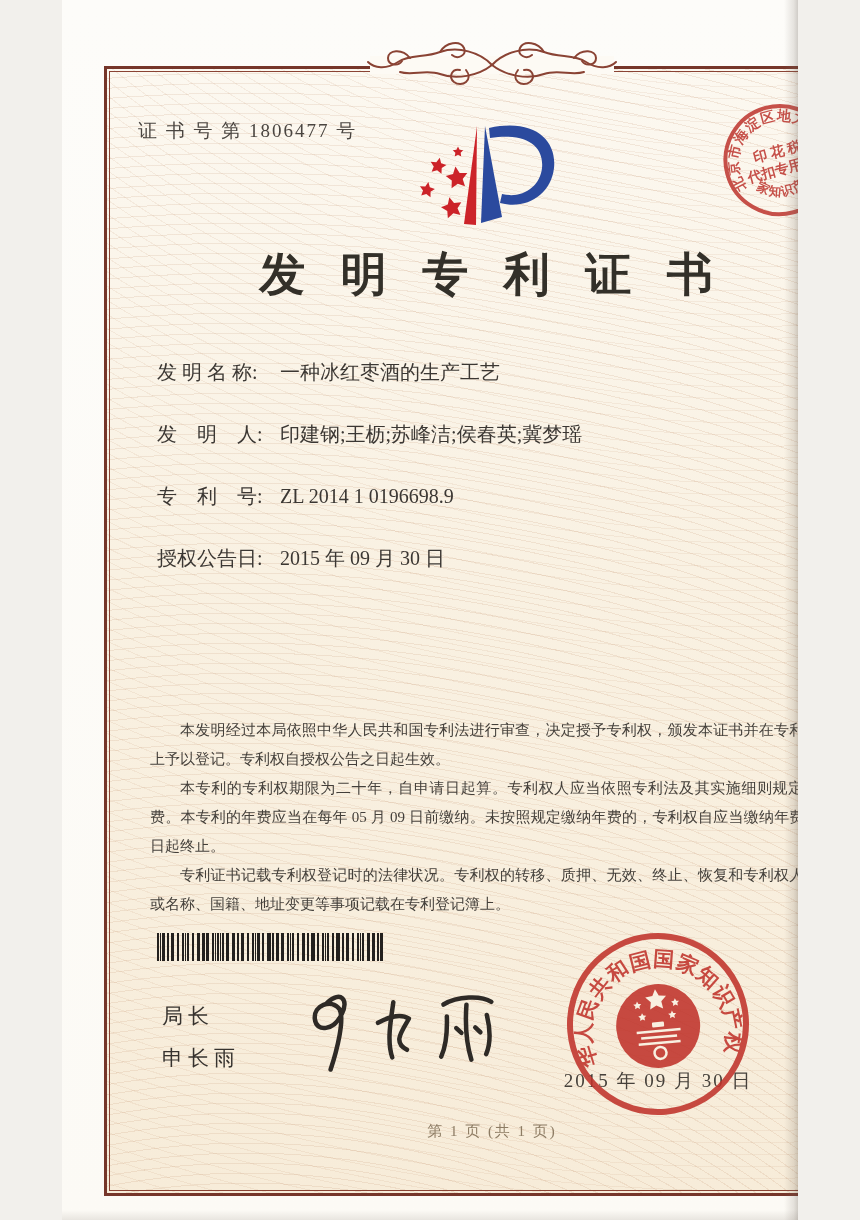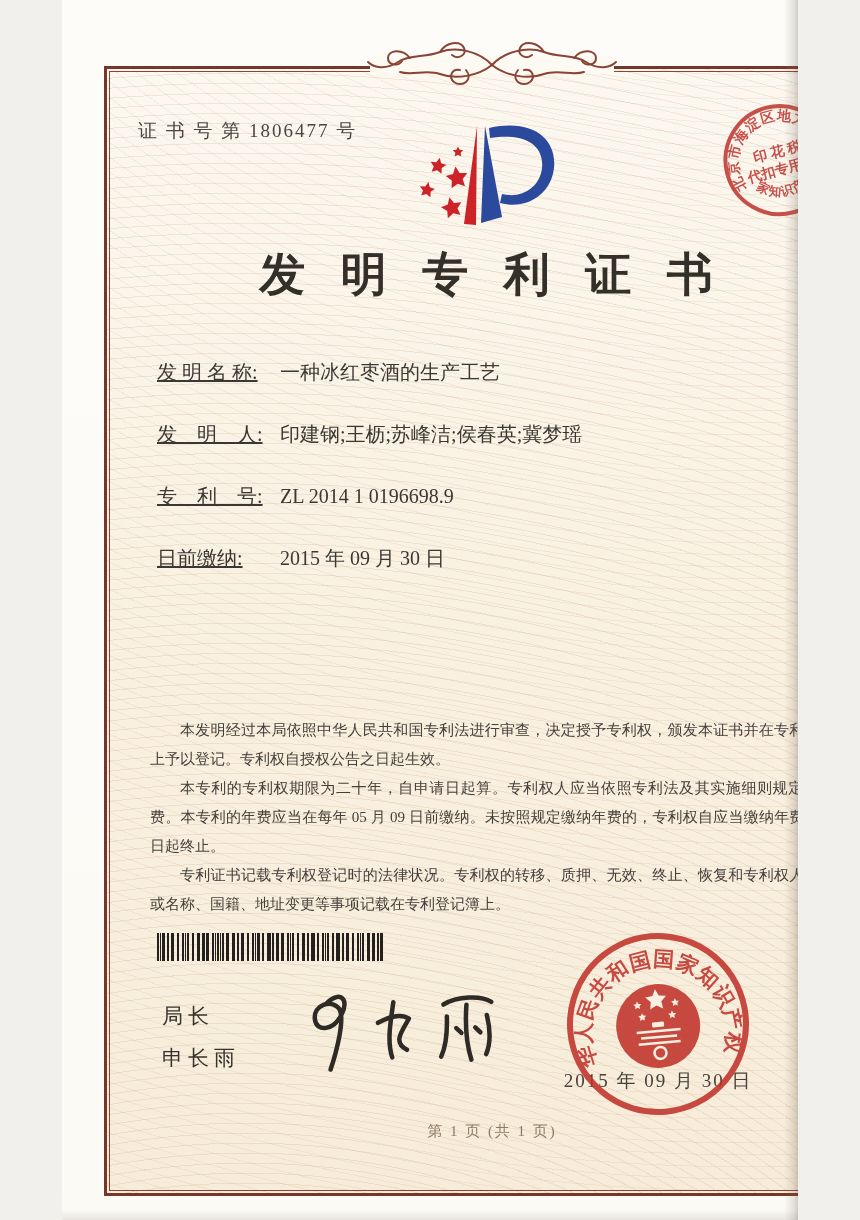--- a/index.html
+++ b/index.html
@@ -26,21 +26,21 @@
 
   .logo{position:absolute;left:332px;top:106px;}
 
   .tax-stamp{position:absolute;left:638px;top:82px;transform:rotate(-15deg);opacity:.88;}
 
   .title{position:absolute;left:0;top:244px;width:860px;text-align:center;
         font-size:46px;font-weight:bold;letter-spacing:12px;color:#333029;font-family:Liberation Serif, serif;}
 
   .fields{position:absolute;left:95px;top:360px;width:660px;}
   .field{margin-bottom:37px;font-size:20px;line-height:25px;white-space:nowrap;}
-  .flabel{display:inline-block;min-width:118px;color:#3b3733;text-decoration:underline;}
+  .flabel{display:inline-block;min-width:118px;color:#3b3733;}
   .fvalue{color:#3b3733;}
 
   .paras{position:absolute;left:88px;top:716px;width:700px;font-size:15px;line-height:29px;color:#433f3a;}
   .paras p{margin:0;text-indent:2em;text-align:justify;}
 
   .barcode{position:absolute;left:95px;top:933px;width:226px;height:28px;
         background-image:
           repeating-linear-gradient(90deg,#23201e 0 2px,rgba(0,0,0,0) 2px 5px),
           repeating-linear-gradient(90deg,#23201e 0 1px,rgba(0,0,0,0) 1px 7px),
           repeating-linear-gradient(90deg,rgba(0,0,0,0) 0 3px,#23201e 3px 4px,rgba(0,0,0,0) 4px 11px);}
@@ -127,21 +127,21 @@
     </div>
     <div class="field">
       <span class="flabel">发　明　人:</span>
       <span class="fvalue">印建钢;王枥;苏峰洁;侯春英;冀梦瑶</span>
     </div>
     <div class="field">
       <span class="flabel">专　利　号:</span>
       <span class="fvalue">ZL 2014 1 0196698.9</span>
     </div>
     <div class="field">
-      <span class="flabel">日前缴纳:</span>
+      <span class="flabel">授权公告日:</span>
       <span class="fvalue">2015 年 09 月 30 日</span>
     </div>
   </div>
 
   <div class="paras">
     <p>本发明经过本局依照中华人民共和国专利法进行审查，决定授予专利权，颁发本证书并在专利登记簿上予以登记。专利权自授权公告之日起生效。</p>
     <p>本专利的专利权期限为二十年，自申请日起算。专利权人应当依照专利法及其实施细则规定缴纳年费。本专利的年费应当在每年 05 月 09 日前缴纳。未按照规定缴纳年费的，专利权自应当缴纳年费期满之日起终止。</p>
     <p>专利证书记载专利权登记时的法律状况。专利权的转移、质押、无效、终止、恢复和专利权人的姓名或名称、国籍、地址变更等事项记载在专利登记簿上。</p>
   </div>
 

